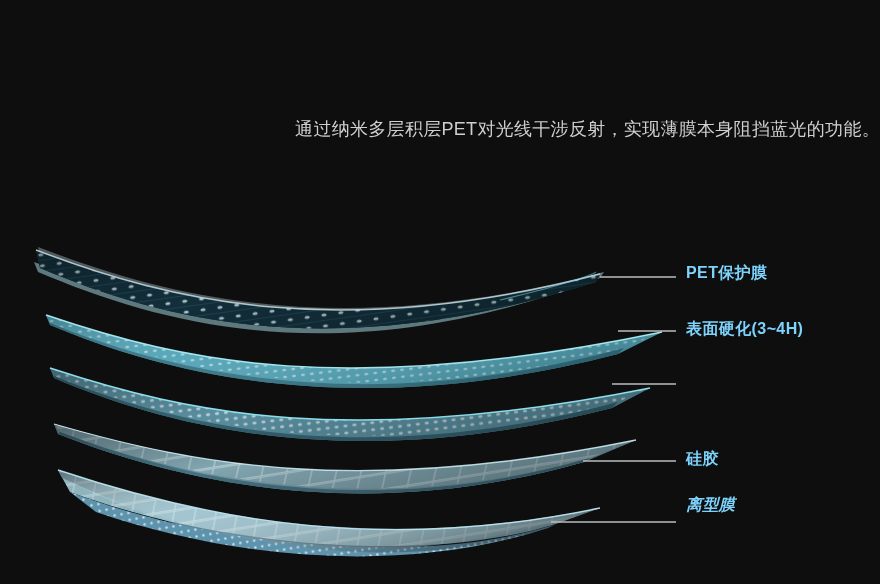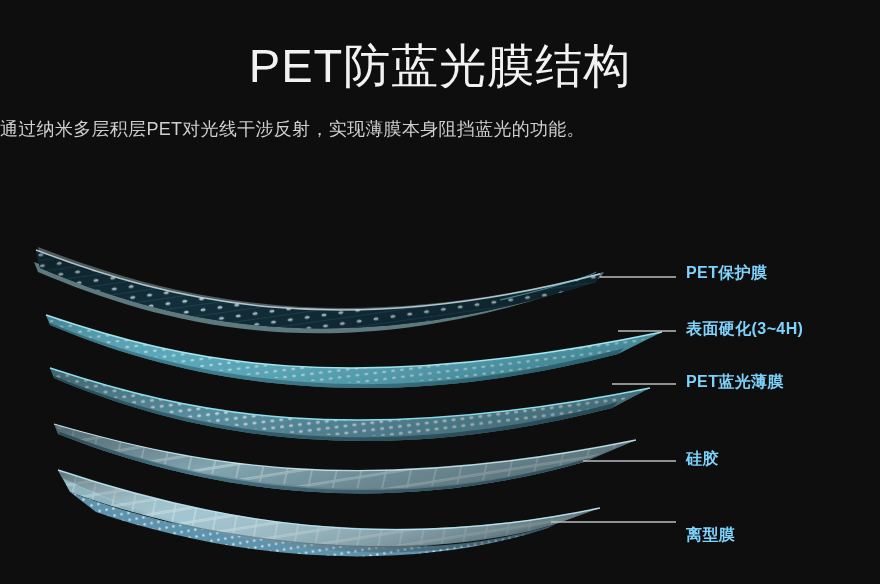--- a/index.html
+++ b/index.html
@@ -15,21 +15,21 @@
     position:absolute;left:0;top:38px;width:880px;
     text-align:center;
     font-size:47px;line-height:56px;
     font-weight:300;
     color:#f2f2f2;
     letter-spacing:1px;
     white-space:nowrap;
   }
   .subtitle{
     position:absolute;left:0;top:116px;width:880px;
-    text-align:left;
+    text-align:right;
     font-size:18px;line-height:26px;
     font-weight:400;
     color:#cfcfcf;
     letter-spacing:.3px;
     white-space:nowrap;
   }
 
   .diagram{position:absolute;left:0;top:0;width:880px;height:584px;}
 
   .label{
@@ -39,21 +39,20 @@
     color:#7dd3fc;
     white-space:nowrap;
     letter-spacing:.4px;
   }
 </style>
 </head>
 <body>
 
 <div id="stage">
 
-  <div class="title">PET防蓝光膜结构</div>
   <div class="subtitle">通过纳米多层积层PET对光线干涉反射，实现薄膜本身阻挡蓝光的功能。</div>
 
   <svg class="diagram" viewBox="0 0 880 584">
     <defs>
 
       <pattern id="texSparse" width="17" height="11" patternUnits="userSpaceOnUse" patternTransform="rotate(-8)">
         <rect width="17" height="11" fill="#13303c"></rect>
         <ellipse cx="5" cy="5" rx="2.6" ry="1.5" fill="#cfe6ee" opacity=".85"></ellipse>
         <rect x="0" y="10.3" width="17" height="0.7" fill="#2a5a6c" opacity=".7"></rect>
       </pattern>
@@ -142,17 +141,16 @@
       <line x1="600" y1="277" x2="676" y2="277" stroke="#b9bec2" stroke-width="1.3"></line>
       <line x1="618" y1="331" x2="676" y2="331" stroke="#b9bec2" stroke-width="1.3"></line>
       <line x1="612" y1="384" x2="676" y2="384" stroke="#b9bec2" stroke-width="1.3"></line>
       <line x1="583" y1="461" x2="676" y2="461" stroke="#b9bec2" stroke-width="1.3"></line>
       <line x1="551" y1="522" x2="676" y2="522" stroke="#b9bec2" stroke-width="1.3"></line>
     </g>
   </svg>
 
   <div class="label" style="left:686px;top:263px;">PET保护膜</div>
   <div class="label" style="left:686px;top:319px;">表面硬化(3~4H)</div>
-  <div class="label" style="left:686px;top:372px;">PET蓝光薄膜</div>
   <div class="label" style="left:686px;top:449px;text-align:center;">硅胶</div>
-  <div class="label" style="left:686px;top:525px;">离型膜</div>
+  <div class="label" style="left:686px;top:495px;font-style:italic;">离型膜</div>
 
 </div>
 
 </body></html>

